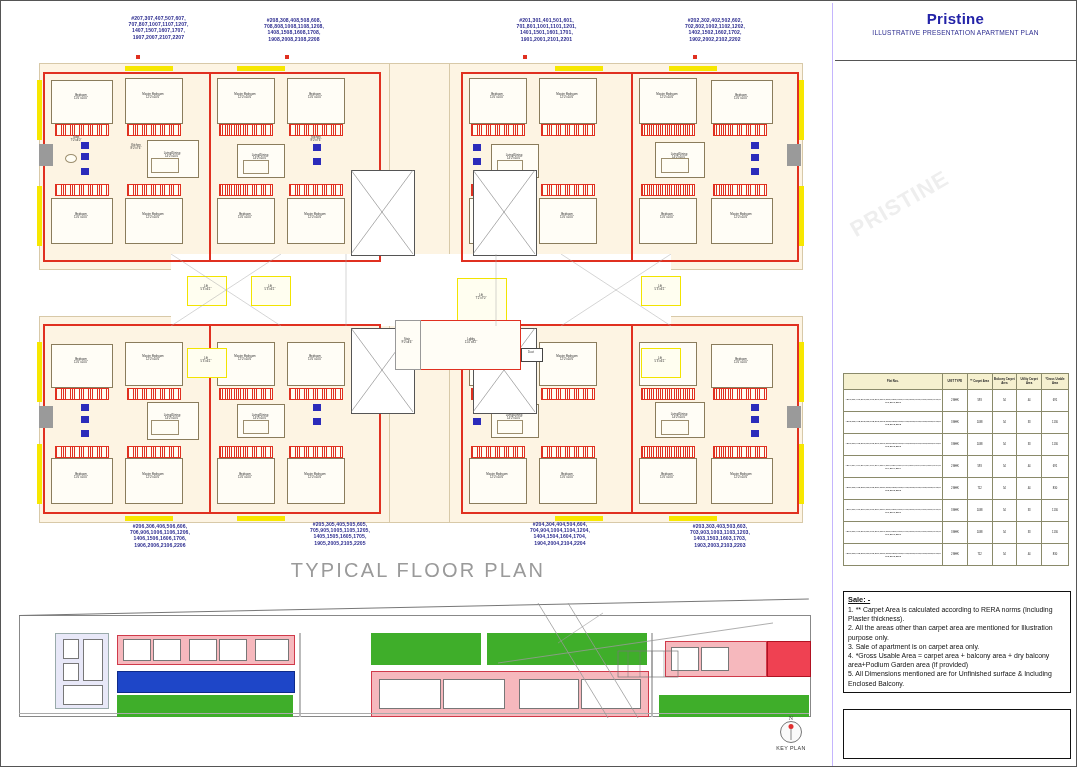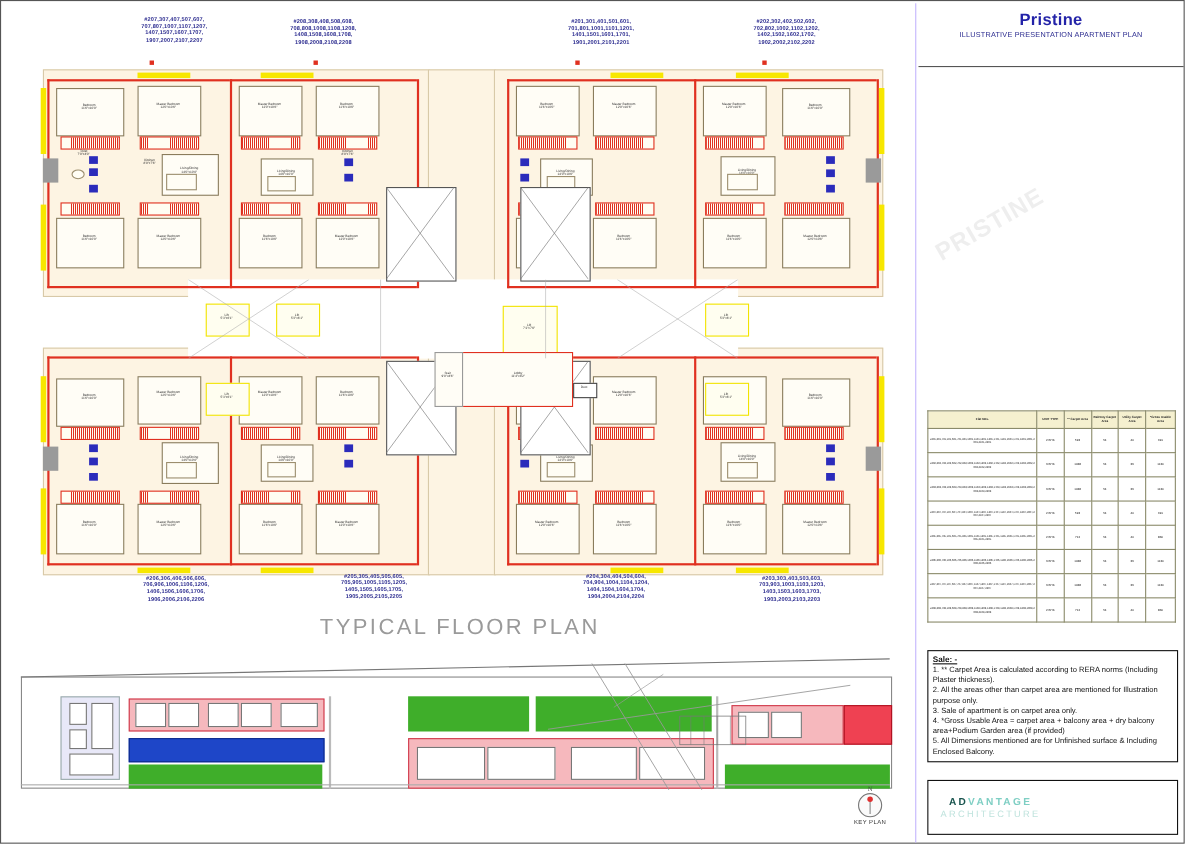--- a/index.html
+++ b/index.html
@@ -613,19 +613,15 @@
     <div class="abs" id="note-box">
       <div class="nt-head">Sale: -</div>
       <div class="nt">1. ** Carpet Area is calculated according to RERA norms (Including Plaster thickness).</div>
       <div class="nt">2. All the areas other than carpet area are mentioned for Illustration purpose only.</div>
       <div class="nt">3. Sale of apartment is on carpet area only.</div>
       <div class="nt">4. *Gross Usable Area = carpet area + balcony area + dry balcony area+Podium Garden area (if provided)</div>
       <div class="nt">5. All Dimensions mentioned are for Unfinished surface &amp; Including Enclosed  Balcony.</div>
     </div>
 
     <div class="abs" id="tb-bottom">
-      <div id="tb-logo">
-        <div class="logo1"><span class="lg-dark">AD</span><span class="lg-light">VANTAGE</span></div>
-        <div class="logo2">ARCHITECTURE</div>
-      </div>
     </div>
   </div>
 </div>
 
 </body></html>

